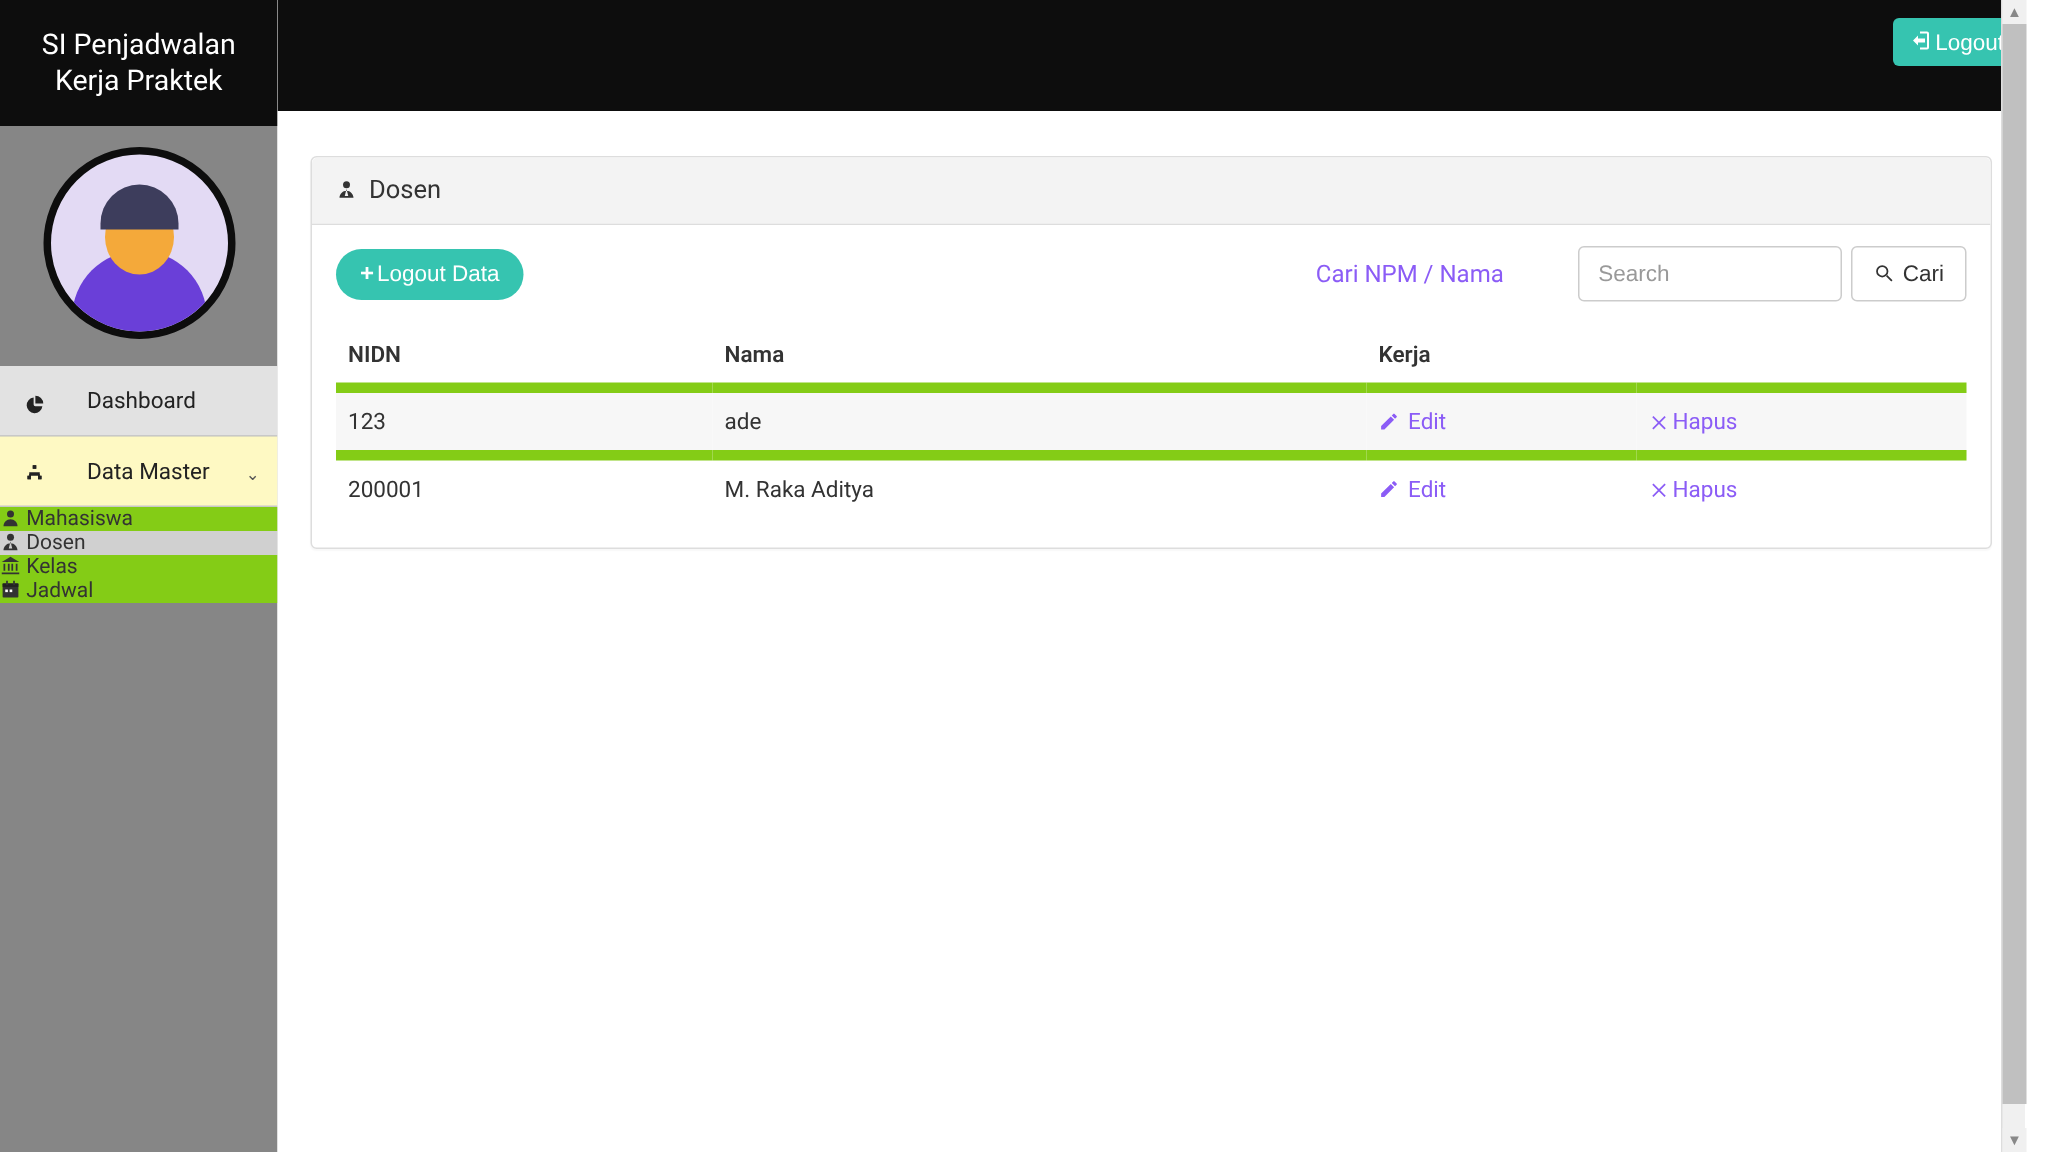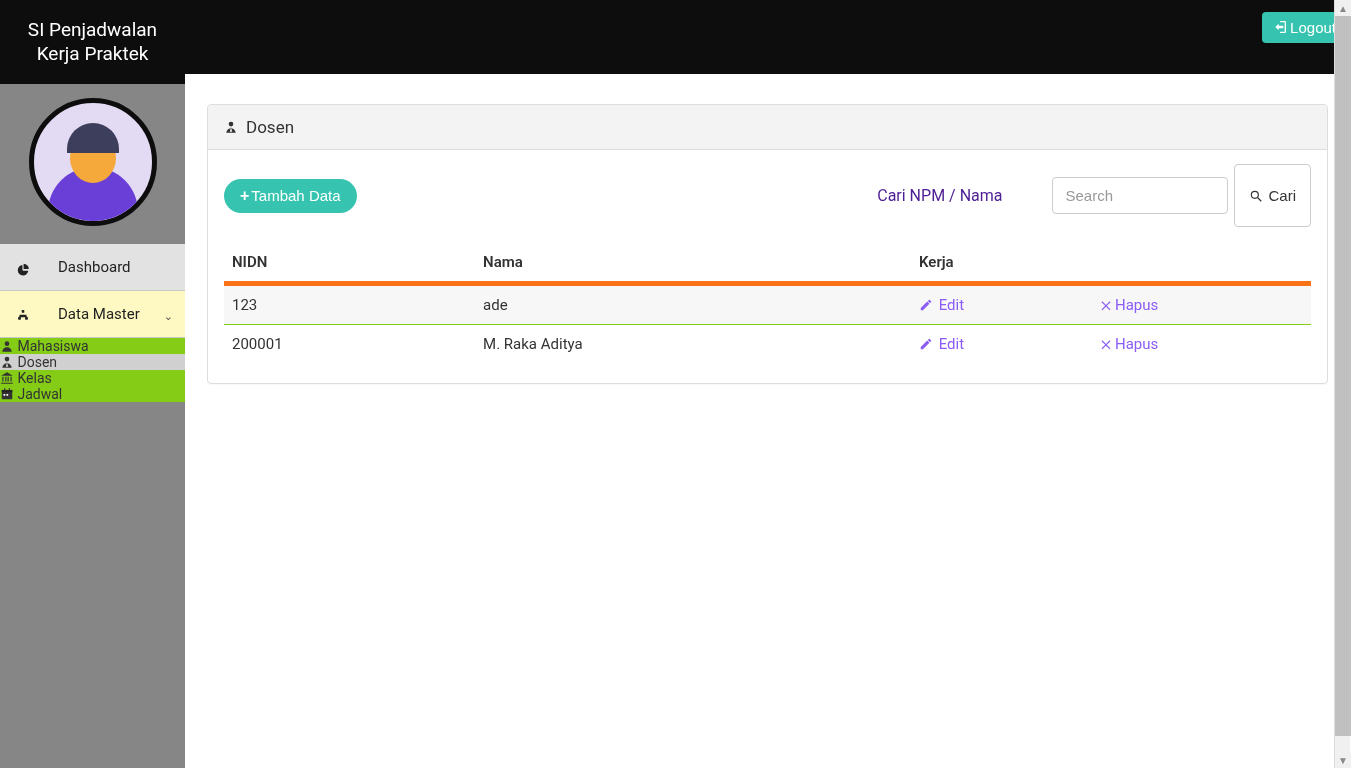--- a/index.html
+++ b/index.html
@@ -222,56 +222,56 @@
   cursor: pointer;
   display: inline-flex;
   align-items: center;
 }
 .btn-add .plus { font-weight: bold; margin-right: 2px; font-size: 16px; }
 .search-group {
   display: flex;
   align-items: center;
   gap: 6px;
 }
-.search-label { font-size: 16px; color: #4c1d95; margin-right: 4px;}
+.search-label { font-size: 16px; color: #8b5cf6; margin-right: 4px;}
 .search-input {
   border: 1px solid #ccc;
   border-radius: 4px;
   padding: 9px 12px;
   font-size: 15px;
   width: 176px;
   color: #555;
   margin-left: 40px;
 }
 .search-input::placeholder { color: #999; }
 .btn-search {
   border: 1px solid #ccc;
   background: #fff;
   border-radius: 4px;
-  padding: 22px 14px;
+  padding: 9px 14px;
   font-size: 15px;
   cursor: pointer;
   color: #333;
   display: inline-flex;
   align-items: center;
 }
 .btn-search .ico { margin-right: 5px; }
 
 table { width: 100%; border-collapse: collapse; }
 th {
   text-align: left;
   padding: 10px 8px;
   font-weight: 600;
   font-size: 15px;
   color: #333;
   border-bottom: 5px solid #f97316;
 }
 td {
   padding: 10px 8px;
-  border-top: 1px solid #84cc16;
+  border-top: 7px solid #84cc16;
   font-size: 15px;
   color: #333;
 }
 tbody tr:nth-child(odd) { background: #f7f7f7; }
 .link {
   color: #8b5cf6;
   text-decoration: none;
   cursor: pointer;
 }
 .link .ico { margin-right: 2px; font-size: 12px;}
@@ -397,21 +397,21 @@
                 <circle cx="12" cy="7" r="4"></circle>
                 <path d="M12 12l-2 8h4l-2-8zM4 22c0-4 3.6-8 8-8s8 4 8 8H4z"></path>
               </svg>
           </span>
           <span>Dosen</span>
         </div>
         <div class="panel-body">
           <div class="toolbar">
             <button class="btn-add">
               <span class="plus">+</span>
-              <span>Tambah Data</span>
+              <span>Logout Data</span>
             </button>
             <div class="search-group">
               <span class="search-label">Cari NPM / Nama</span>
               <input class="search-input" type="text" placeholder="Search" style="">
               <button class="btn-search">
                 <span class="ico">
                   <svg class="ico-svg" viewBox="0 0 24 24">
                       <circle cx="10" cy="10" r="6" fill="none" stroke="currentColor" stroke-width="2"></circle>
                       <line x1="15" y1="15" x2="21" y2="21" stroke="currentColor" stroke-width="2"></line>
                     </svg>

